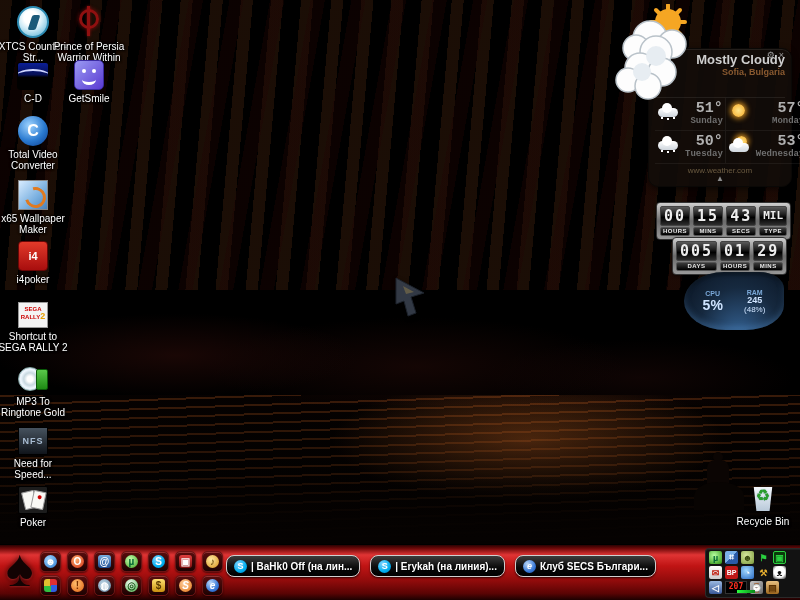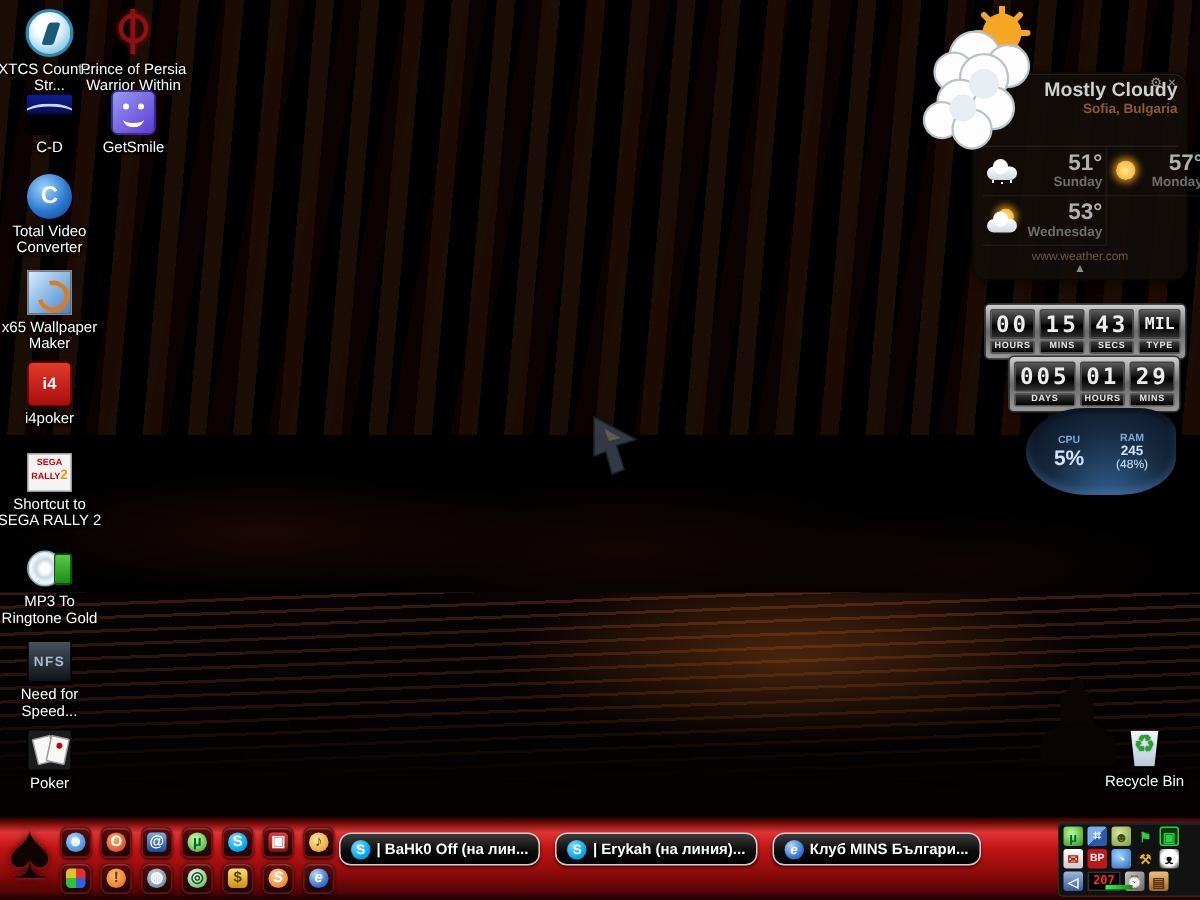--- a/index.html
+++ b/index.html
@@ -82,21 +82,21 @@
   
   .weather{position:absolute;left:648px;top:48px;width:144px;}
   .weather .panel{background:rgba(18,12,9,.88);border:1px solid #0a0806;border-radius:10px;
     box-shadow:inset 0 1px 0 rgba(255,255,255,.08), 0 2px 6px rgba(0,0,0,.6);padding:4px 6px 2px;}
   .weather .topicons{position:absolute;right:8px;top:2px;color:#9a9a9a;font-size:9px;display:flex;gap:4px;}
   .weather .topicons span{cursor:pointer;}
   .weather .temp{font-size:30px;font-weight:bold;color:#9c9c9c;text-align:right;line-height:30px;margin-top:4px;letter-spacing:-1px;}
   .weather .cond{font-size:13px;font-weight:bold;color:#cfcfcf;text-align:right;line-height:14px;}
   .weather .loc{font-size:9px;font-weight:bold;color:#8a5a30;text-align:right;margin-bottom:20px;}
   .fgrid{display:grid;grid-template-columns:1fr 1fr;border-top:1px solid rgba(255,255,255,.08);}
-  .fcell{display:flex;align-items:center;gap:4px;padding:4px 2px;border-bottom:1px solid rgba(255,255,255,.06);}
+  .fcell{display:flex;align-items:flex-start;gap:4px;padding:4px 2px;border-bottom:1px solid rgba(255,255,255,.06);font-family:Liberation Mono, monospace;}
   .fcell:nth-child(odd){border-right:1px solid rgba(255,255,255,.06);}
   .fcell .txt{text-align:right;flex:1;}
   .fcell .t{font-size:15px;font-weight:bold;color:#b0b0b0;line-height:14px;}
   .fcell .d{font-size:9px;font-weight:bold;color:#6e6e6e;line-height:10px;}
   .weather .src{font-size:8px;color:#6a5a40;text-align:center;padding:2px 0 1px;}
   .weather .expander{color:#8a8a8a;text-align:center;font-size:8px;line-height:6px;padding-bottom:2px;cursor:pointer;}
   .wicon{width:24px;height:18px;position:relative;flex:0 0 24px;}
   .wicon .cl{position:absolute;left:1px;top:6px;width:20px;height:9px;background:linear-gradient(#fff,#cfd6dd);border-radius:8px;}
   .wicon .cl::before{content:"";position:absolute;left:4px;top:-5px;width:10px;height:10px;background:#fff;border-radius:50%;}
   .wicon .dots{position:absolute;left:3px;top:15px;width:18px;height:3px;
@@ -307,20 +307,30 @@
       <div class="fcell">
         <span class="wicon">
             <span class="sun"></span>
           </span>
         <span class="txt">
             <div class="t">57°</div>
         <div class="d">Monday</div>
           </span>
       </div>
       <div class="fcell">
+        <span class="wicon">
+            <span class="cl"></span>
+            <span class="dots"></span>
+          </span>
+        <span class="txt">
+            <div class="t">50°</div>
+        <div class="d">Tuesday</div>
+          </span>
+      </div>
+      <div class="fcell">
         <span class="wicon suncloud">
             <span class="sun"></span>
             <span class="cl"></span>
           </span>
         <span class="txt">
             <div class="t">53°</div>
         <div class="d">Wednesday</div>
           </span>
       </div>
     </div>
@@ -433,21 +443,21 @@
     <div class="wbtn">
       <span class="wic skype">S</span>
       <span class="wt">| BaHk0 Off (на лин...</span>
     </div>
     <div class="wbtn">
       <span class="wic skype">S</span>
       <span class="wt">| Erykah (на линия)...</span>
     </div>
     <div class="wbtn">
       <span class="wic ie">e</span>
-      <span class="wt">Клуб MINS Българи...</span>
+      <span class="wt">Клуб SECS Българи...</span>
     </div>
   </div>
 
   <div class="tray">
     <div class="trow">
       <span class="ticon" style="background:radial-gradient(circle at 40% 35%,#b8ffa0,#2a9010);color:#063;">µ</span>
       <span class="ticon" style="background:linear-gradient(135deg,#7ab0e8 50%,#2a5aa8 50%);">⌗</span>
       <span class="ticon" style="background:radial-gradient(circle at 40% 35%,#d8e8a0,#7a9a3a);color:#3a4a10;">☻</span>
       <span class="ticon" style="color:#2ad040;">⚑</span>
       <span class="ticon" style="background:#0a3a0a;border:1px solid #2ad040;color:#2ad040;">▣</span>

